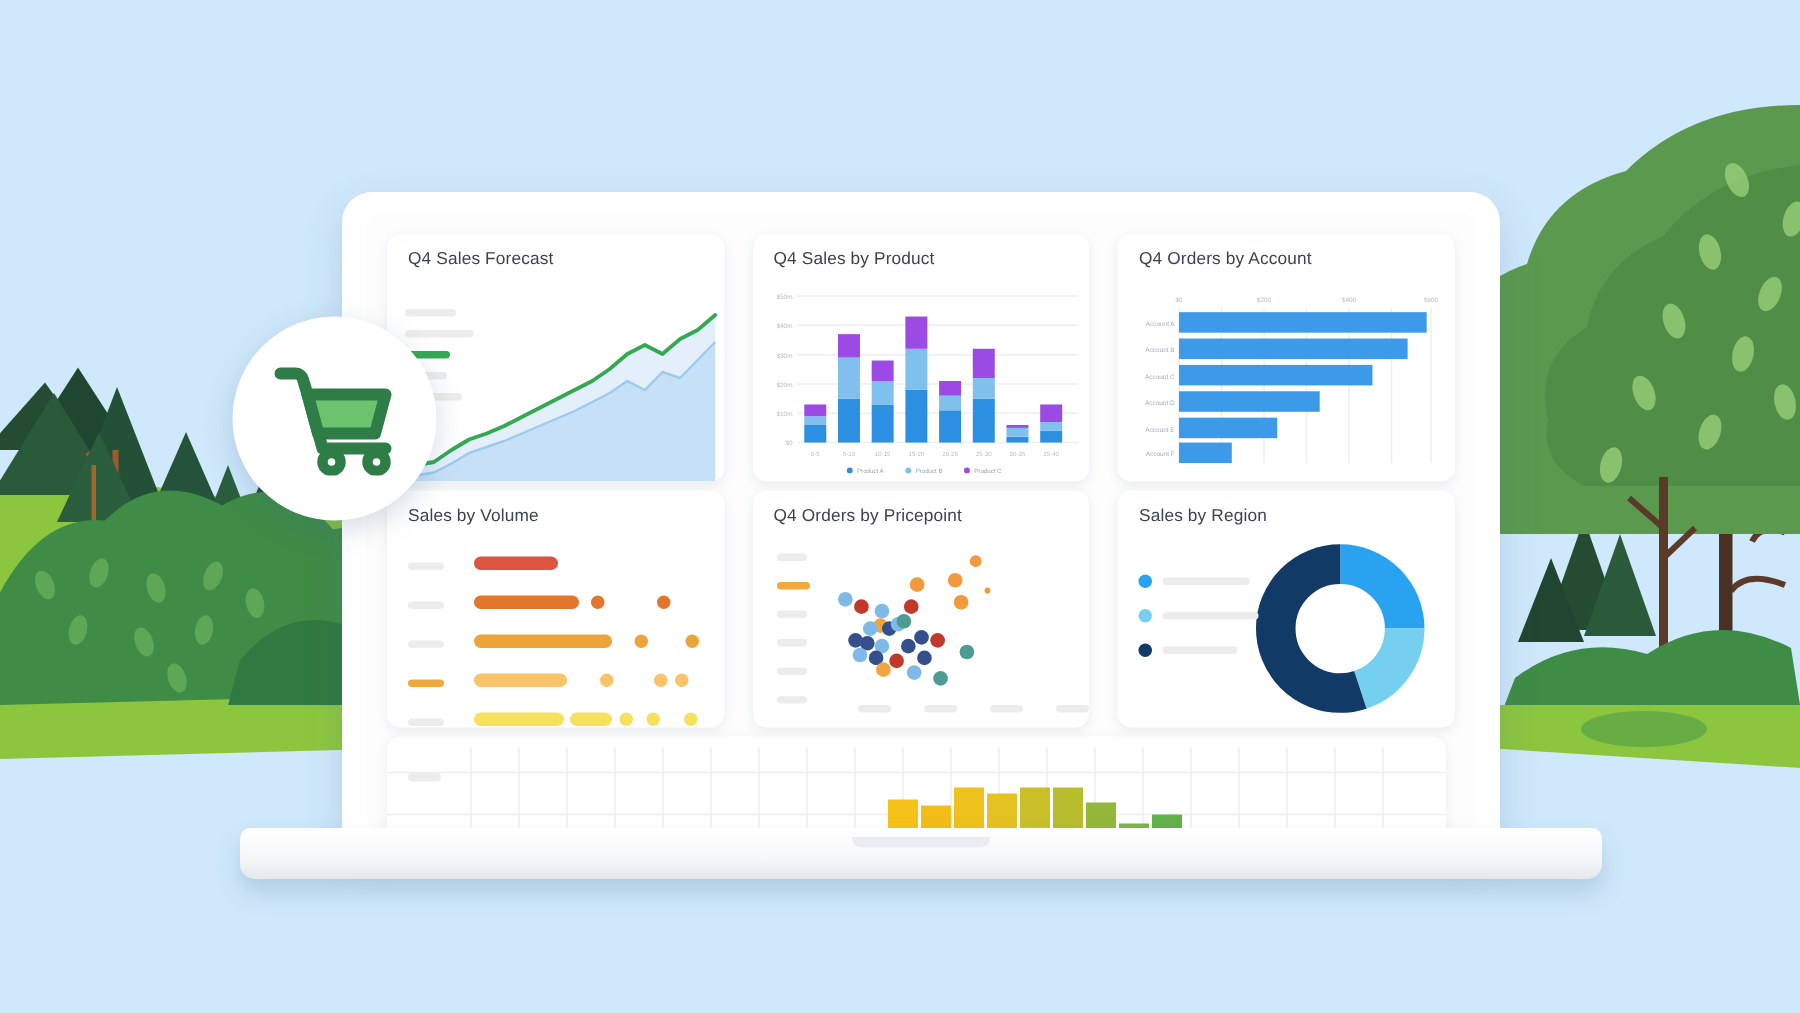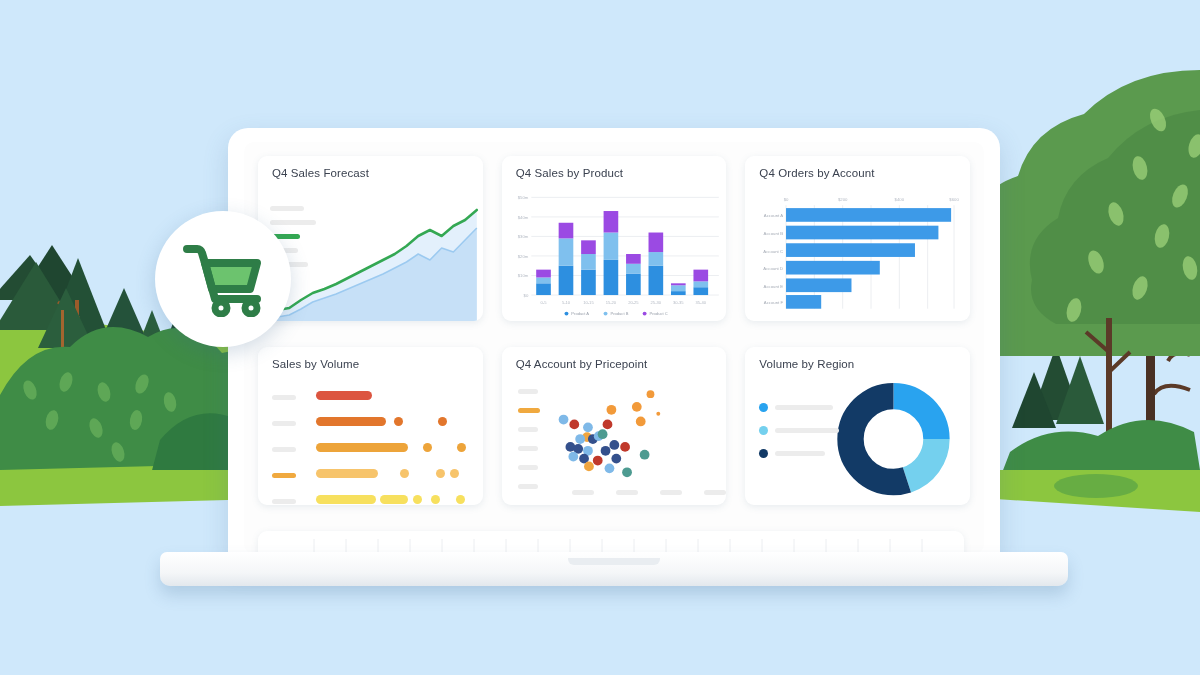--- a/index.html
+++ b/index.html
@@ -16,21 +16,21 @@
   #screen{position:absolute;left:16px;top:14px;width:740px;height:412px;border-radius:10px;
       background:#fdfdfd;overflow:hidden;}
   #laptop-base{position:absolute;left:-68px;top:424px;width:908px;height:34px;
       background:linear-gradient(180deg,#ffffff 0%,#f4f6f8 62%,#e3e8ed 100%);
       border-radius:7px 7px 10px 10px;box-shadow:0 9px 16px rgba(70,110,150,.22);}
   #laptop-notch{position:absolute;left:50%;margin-left:-46px;top:430px;width:92px;height:7px;
       background:#e9edf1;border-radius:0 0 6px 6px;}
 
   
   .dash{position:absolute;left:0;top:0;width:740px;height:412px;padding:14px 14px 0 14px;box-sizing:border-box;}
-  .row{display:flex;gap:19px;margin-bottom:26px;}
+  .row{display:flex;gap:19px;margin-bottom:6px;}
   .card{background:#ffffff;border-radius:9px;box-shadow:0 2px 7px rgba(90,120,150,.13);
       position:relative;overflow:hidden;}
   .card.r1{width:230px;height:165px;}
   .card.r2{width:230px;height:158px;}
   .card-title{position:absolute;left:14px;top:11px;font-size:11.5px;color:#3b4250;font-weight:400;
       letter-spacing:.1px;white-space:nowrap;}
   .plot{position:absolute;left:0;right:0;bottom:0;top:32px;}
 
   .skel{background:#ececec;border-radius:3px;height:5px;}
 
@@ -294,21 +294,21 @@
                     <div class="vbar" style="position:absolute;left:122px;width:28px;background:#f7e05e;"></div>
                     <div class="vdot" style="left:155px;background:#f7e05e;"></div>
                     <div class="vdot" style="left:173px;background:#f7e05e;"></div>
                     <div class="vdot" style="left:198px;background:#f7e05e;"></div>
                   </div>
                 </div>
               </div>
             </div>
 
             <div class="card r2">
-              <div class="card-title">Q4 Account by Pricepoint</div>
+              <div class="card-title">Q4 Orders by Pricepoint</div>
               <div class="plot">
                 <div style="position:absolute;left:16px;top:10px;">
                   <div class="skel" style="width:20px;margin-bottom:14px;"></div>
                   <div style="width:22px;height:5px;border-radius:3px;background:#f0a93f;margin-bottom:14px;"></div>
                   <div class="skel" style="width:20px;margin-bottom:14px;"></div>
                   <div class="skel" style="width:20px;margin-bottom:14px;"></div>
                   <div class="skel" style="width:20px;margin-bottom:14px;"></div>
                   <div class="skel" style="width:20px;"></div>
                 </div>
                 <svg viewBox="0 0 230 126" style="width:100%;height:100%;">
@@ -344,21 +344,21 @@
                 <div style="position:absolute;left:70px;bottom:10px;display:flex;gap:22px;">
                   <div class="skel" style="width:22px;"></div>
                   <div class="skel" style="width:22px;"></div>
                   <div class="skel" style="width:22px;"></div>
                   <div class="skel" style="width:22px;"></div>
                 </div>
               </div>
             </div>
 
             <div class="card r2">
-              <div class="card-title">Volume by Region</div>
+              <div class="card-title">Sales by Region</div>
               <div class="plot">
                 <div class="dleg" style="top:24px;">
                   <div class="dleg-row">
                     <span class="dot" style="background:#29a3ef;"></span>
                     <span class="skel" style="width:58px;"></span>
                   </div>
                   <div class="dleg-row">
                     <span class="dot" style="background:#74d0ee;"></span>
                     <span class="skel" style="width:64px;"></span>
                   </div>

